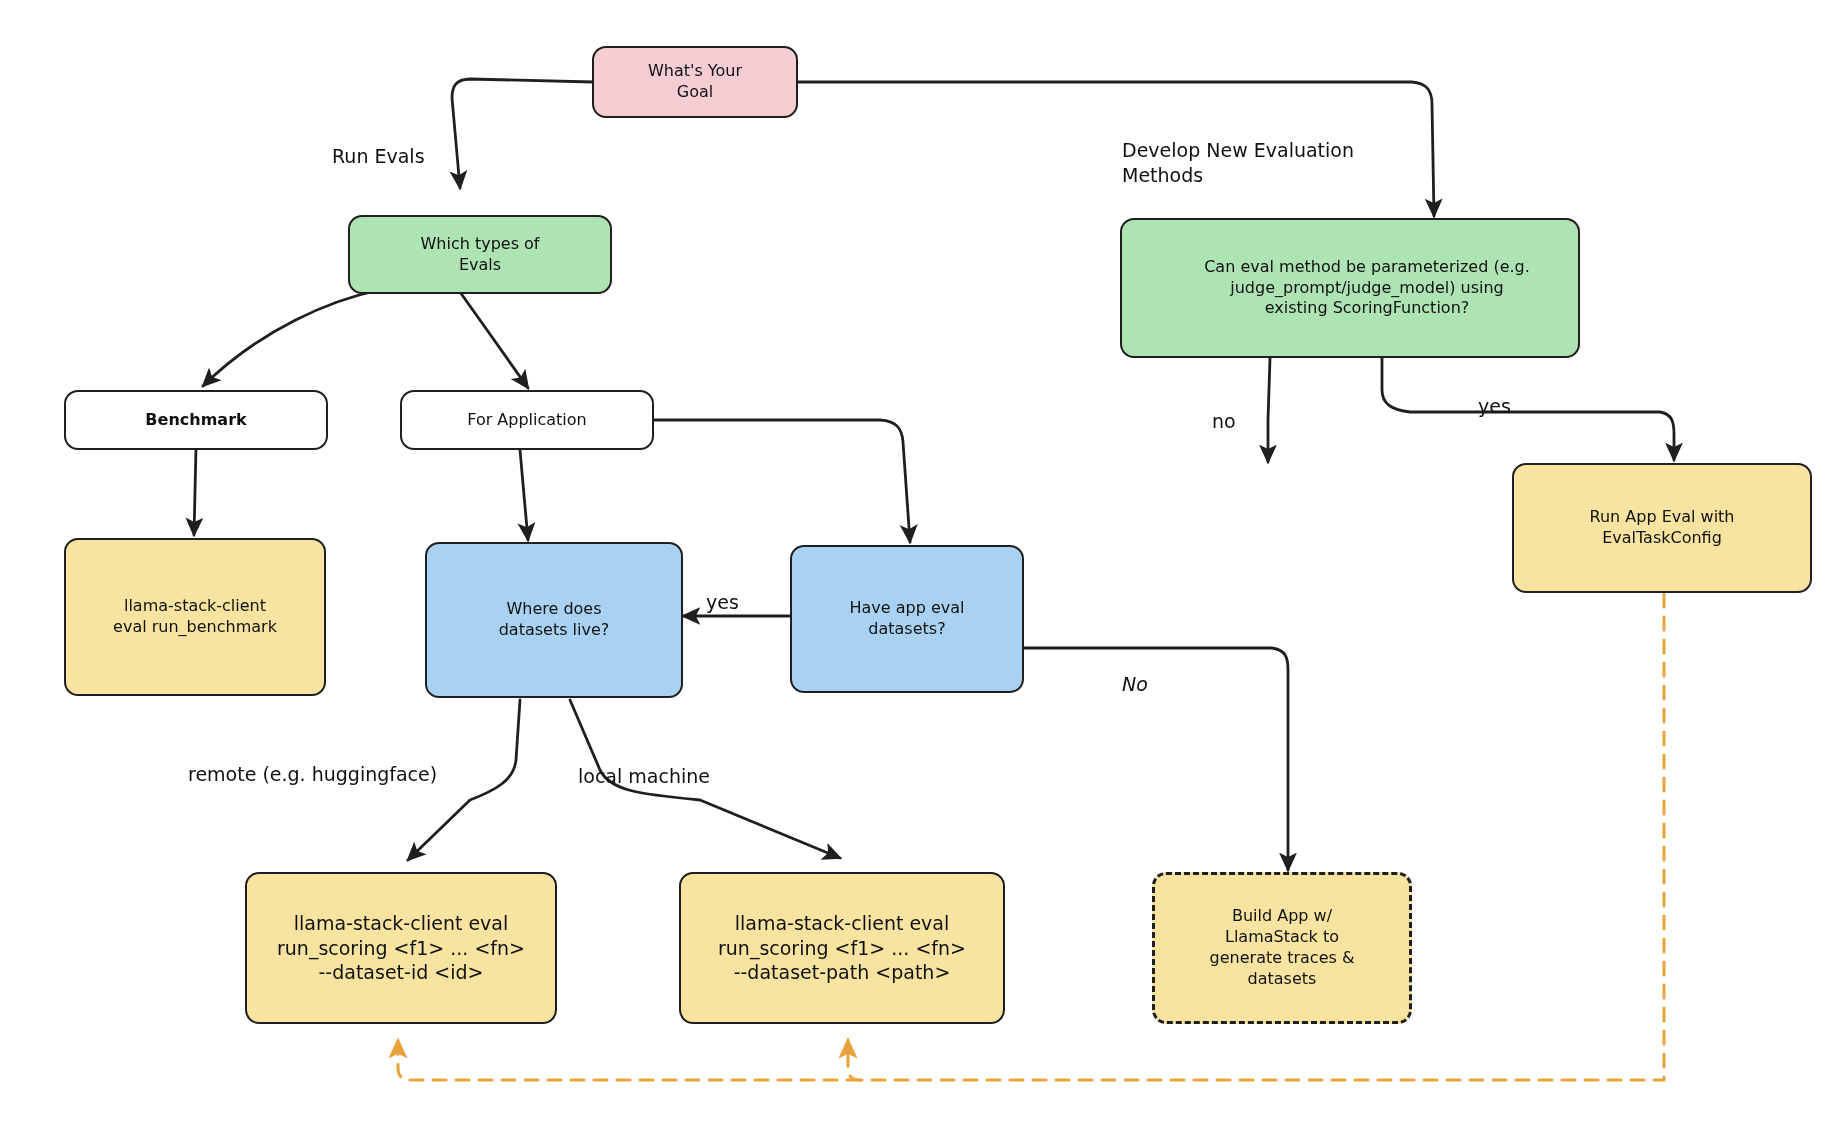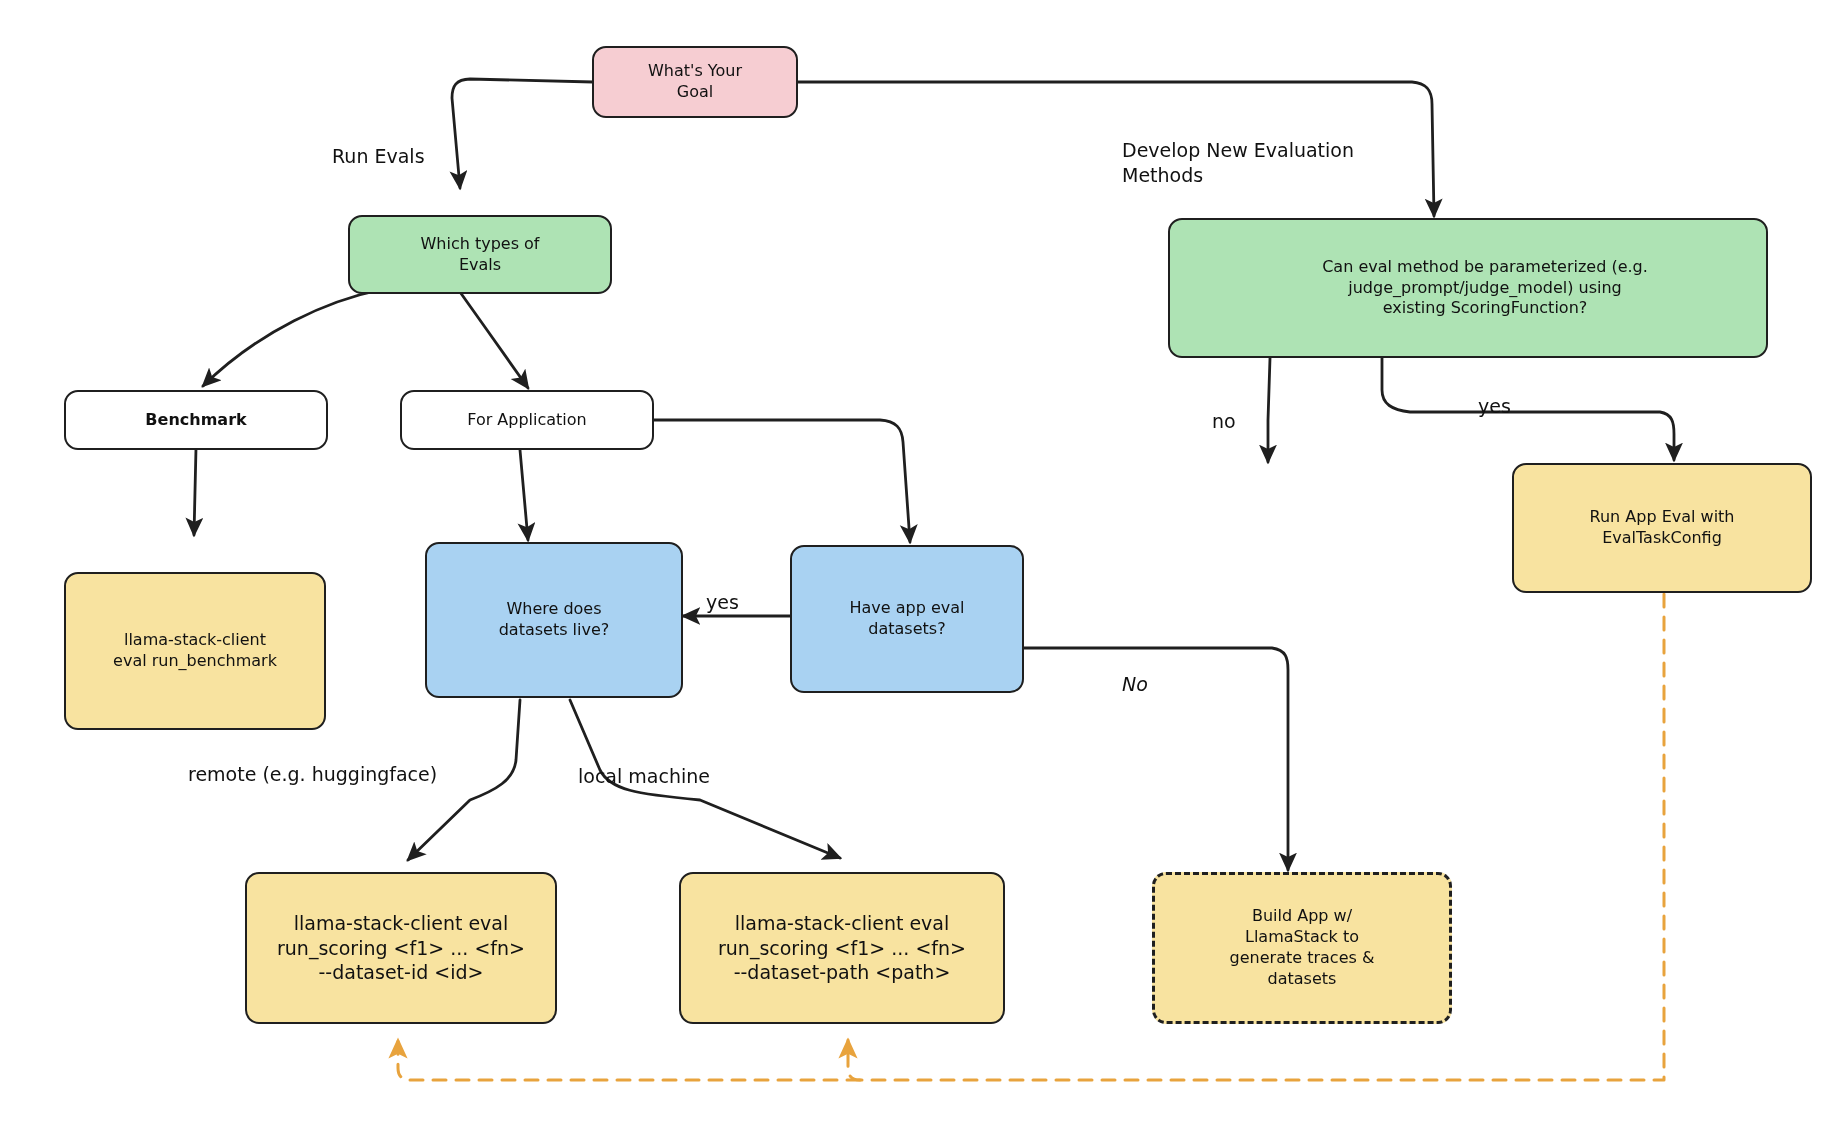--- a/index.html
+++ b/index.html
@@ -126,36 +126,36 @@
   </div>
 
   <div class="node n-white" style="left:64px; top:390px; width:264px; height:60px;font-weight:bold;">
     <span>Benchmark</span>
   </div>
 
   <div class="node n-white" style="left:400px; top:390px; width:254px; height:60px;">
     <span>For Application</span>
   </div>
 
-  <div class="node n-yellow" style="left:64px; top:538px; width:262px; height:158px;margin-top:34px;">
+  <div class="node n-yellow" style="left:64px; top:538px; width:262px; height:158px;">
     <span>llama-stack-client
 eval run_benchmark</span>
   </div>
 
   <div class="node n-blue" style="left:425px; top:542px; width:258px; height:156px;">
     <span>Where does
 datasets live?</span>
   </div>
 
   <div class="node n-blue" style="left:790px; top:545px; width:234px; height:148px;">
     <span>Have app eval
 datasets?</span>
   </div>
 
-  <div class="node n-green" style="left:1168px; top:218px; width:600px; height:140px;padding-left:44px;">
+  <div class="node n-green" style="left:1120px; top:218px; width:460px; height:140px;padding-left:44px;">
     <span>Can eval method be parameterized (e.g.
 judge_prompt/judge_model) using
 existing ScoringFunction?</span>
   </div>
 
 
   <div class="node n-yellow" style="left:1512px; top:463px; width:300px; height:130px;">
     <span>Run App Eval with
 EvalTaskConfig</span>
   </div>
@@ -165,21 +165,21 @@
 run_scoring &lt;f1&gt; ... &lt;fn&gt;
 --dataset-id &lt;id&gt;</span>
   </div>
 
   <div class="node n-yellow" style="left:679px; top:872px; width:326px; height:152px; font-size:19px;">
     <span>llama-stack-client eval
 run_scoring &lt;f1&gt; ... &lt;fn&gt;
 --dataset-path &lt;path&gt;</span>
   </div>
 
-  <div class="node n-dashed" style="left:1152px; top:872px; width:300px; height:152px;">
+  <div class="node n-dashed" style="left:1152px; top:872px; width:260px; height:152px;">
     <span>Build App w/
 LlamaStack to
 generate traces &amp;
 datasets</span>
   </div>
 
   <div class="label" style="left:332px; top:120px;">
     <span>Run Evals</span>
   </div>
 

